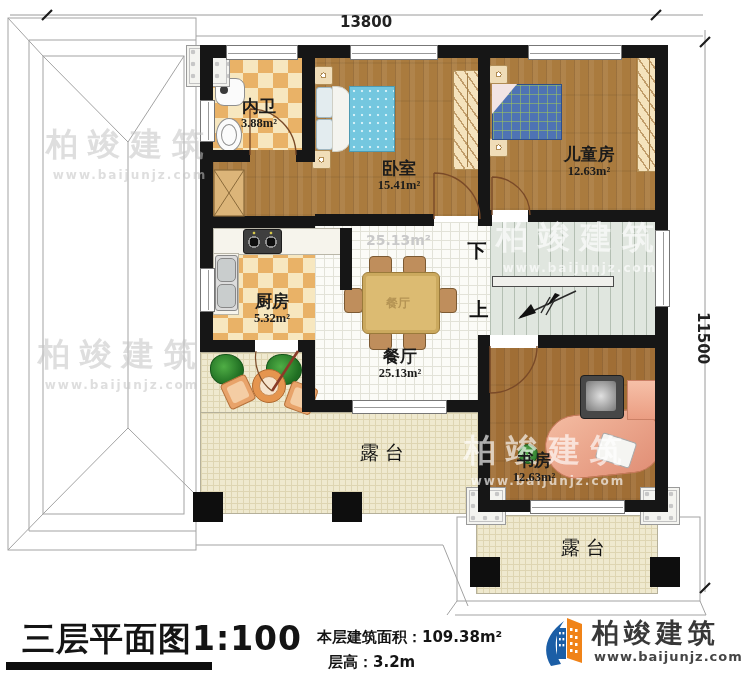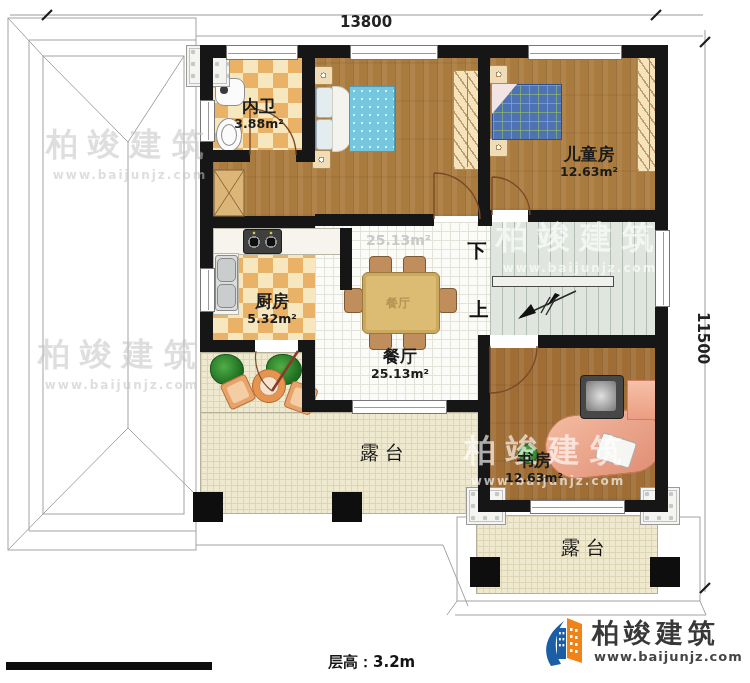--- a/index.html
+++ b/index.html
@@ -72,21 +72,21 @@
   .plantsm{background:radial-gradient(circle at 45% 45%,#5cb04f,#236f26);border-radius:50%;border:1px solid #1a571e;}
   .ttable{background:#e5954f;border:1px solid #b06a30;border-radius:50%;}
   .ttable::before{content:"";position:absolute;inset:6px;background:#f6e3cd;border-radius:50%;border:1px solid #c98b54;}
   .tchair{background:#e8a36a;border:1px solid #b5713a;border-radius:4px;}
   .tchair::before{content:"";position:absolute;inset:4px;background:#f4cda4;border-radius:3px;}
   .rail{background:#f0f0ec;border:1.5px solid #4a4a4a;}
   
   .rlabel{text-align:center;color:#1b1b1b;font-weight:700;line-height:1.2;white-space:nowrap;
     transform:translate(-50%,-50%);}
   .rlabel .zh{font-size:17px;display:block;}
-  .rlabel .ar{font-size:12.5px;display:block;}
+  .rlabel .ar{font-size:12.5px;display:block;font-family:Liberation Serif, serif;}
   .biglabel{font-size:19px;font-weight:400;color:#111;letter-spacing:6px;transform:translate(-50%,-50%);white-space:nowrap;}
   .updown{font-size:19px;font-weight:700;color:#111;transform:translate(-50%,-50%);}
   .dim{font-size:15px;font-weight:700;color:#222;white-space:nowrap;}
   .faint{font-size:14px;font-weight:700;color:#c9c9c9;white-space:nowrap;}
   .tfaint{font-size:12px;font-weight:700;color:rgba(122,90,40,.4);white-space:nowrap;}
   .wm{display:flex;flex-direction:column;align-items:center;gap:1px;transform:translate(-50%,-50%);
     pointer-events:none;white-space:nowrap;}
   .wm .t{font-size:32px;font-weight:700;letter-spacing:10px;}
   .wm .u{font-size:12px;font-weight:700;letter-spacing:2px;}
   .wm.gray .t,.wm.gray .u{color:rgba(195,195,195,.55);}
@@ -270,20 +270,24 @@
   </div>
   <div class="abs wm white" style="left:548px;top:458px;">
     <span class="t">柏竣建筑</span>
     <span class="u">www.baijunjz.com</span>
   </div>
 
   <div class="abs rlabel" style="left:259px;top:102px;margin-top:12px;">
     <span class="zh">内卫</span>
     <span class="ar">3.88m²</span>
   </div>
+  <div class="abs rlabel" style="left:399px;top:176px;">
+    <span class="zh">卧室</span>
+    <span class="ar">15.41m²</span>
+  </div>
   <div class="abs rlabel" style="left:589px;top:162px;">
     <span class="zh">儿童房</span>
     <span class="ar">12.63m²</span>
   </div>
   <div class="abs rlabel" style="left:272px;top:309px;">
     <span class="zh">厨房</span>
     <span class="ar">5.32m²</span>
   </div>
   <div class="abs rlabel" style="left:400px;top:364px;">
     <span class="zh">餐厅</span>
@@ -295,21 +299,27 @@
     <span class="ar">12.63m²</span>
   </div>
   <div class="abs biglabel" style="left:385px;top:453px;">露台</div>
   <div class="abs biglabel" style="left:586px;top:548px;">露台</div>
   <div class="abs updown" style="left:477px;top:251px;">下</div>
   <div class="abs updown" style="left:479px;top:310px;">上</div>
 
   <div class="abs dim" style="left:340px;top:13px;">13800</div>
   <div class="abs dim" style="left:712px;top:312px;transform:rotate(90deg);transform-origin:left top;">11500</div>
 
+  <div class="abs title" style="left:22px;top:617px;">
+    <span>三层平面图</span><span>1:100</span>
+  </div>
   <div class="abs titlebar" style="left:6px;top:662px;width:206px;height:8px;"></div>
+  <div class="abs info" style="left:317px;top:628px;">
+    <span>本层建筑面积：</span><span>109.38m²</span>
+  </div>
   <div class="abs info" style="left:328px;top:653px;">
     <span>层高：</span><span>3.2m</span>
   </div>
   <div class="abs" style="left:543px;top:616px;width:44px;height:52px;">
     <svg width="44" height="52" viewBox="0 0 44 52">
       <path d="M8,50 C-1,36 2,19 21,5 C10,20 11,37 18,48 Z" fill="#1b5ea6"></path>
       <polygon points="24,2 39,8 39,47 24,42" fill="#f08318"></polygon>
       <rect x="14" y="12" width="9" height="31" fill="#1b5ea6"></rect>
       <g fill="#fff">
         <rect x="27" y="12" width="2.5" height="3"></rect>

